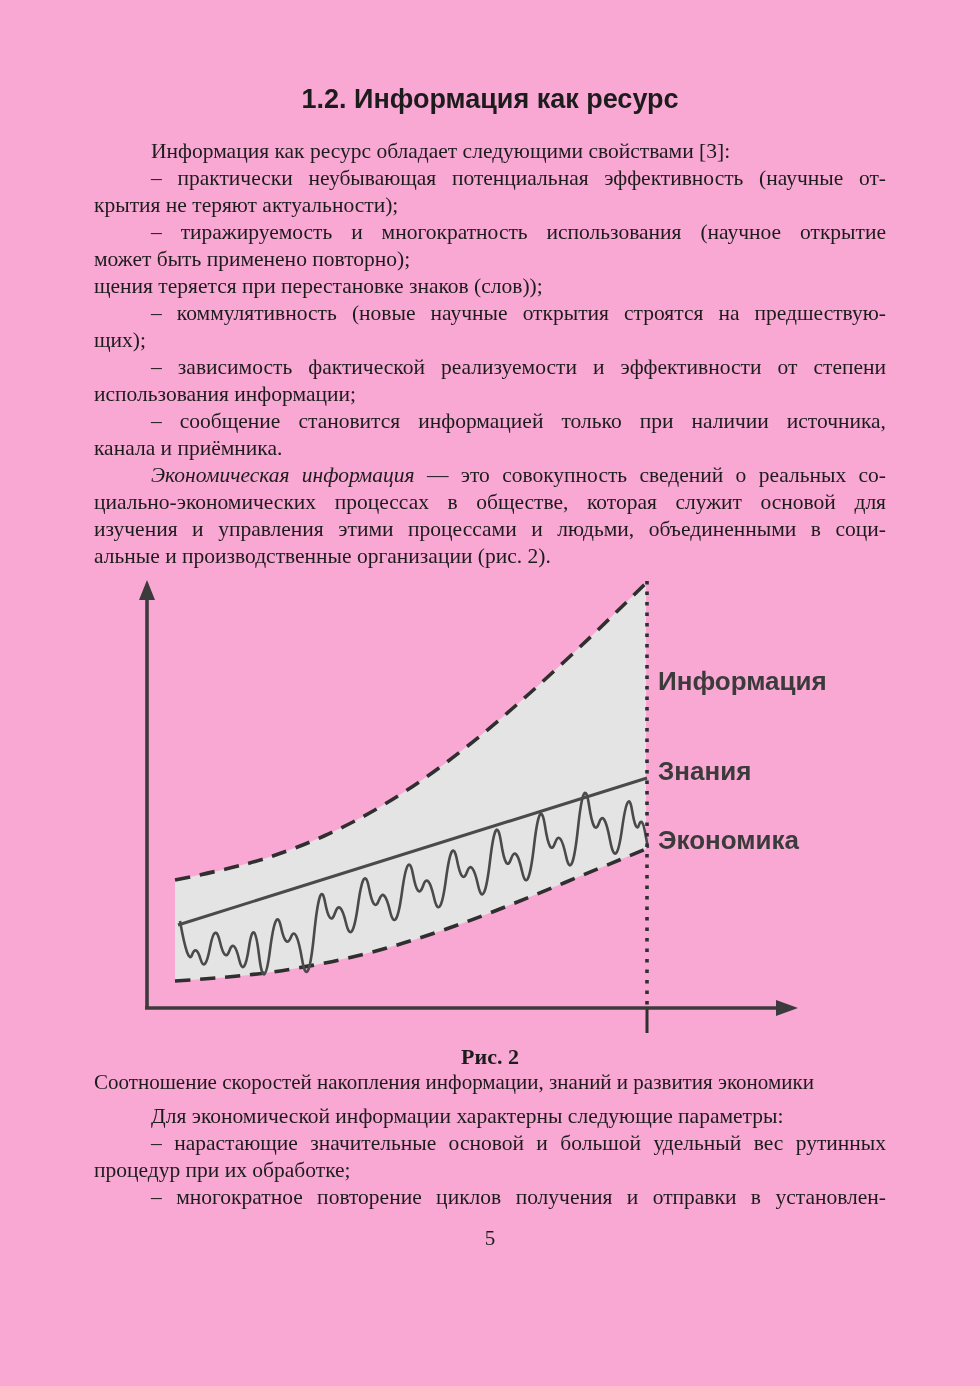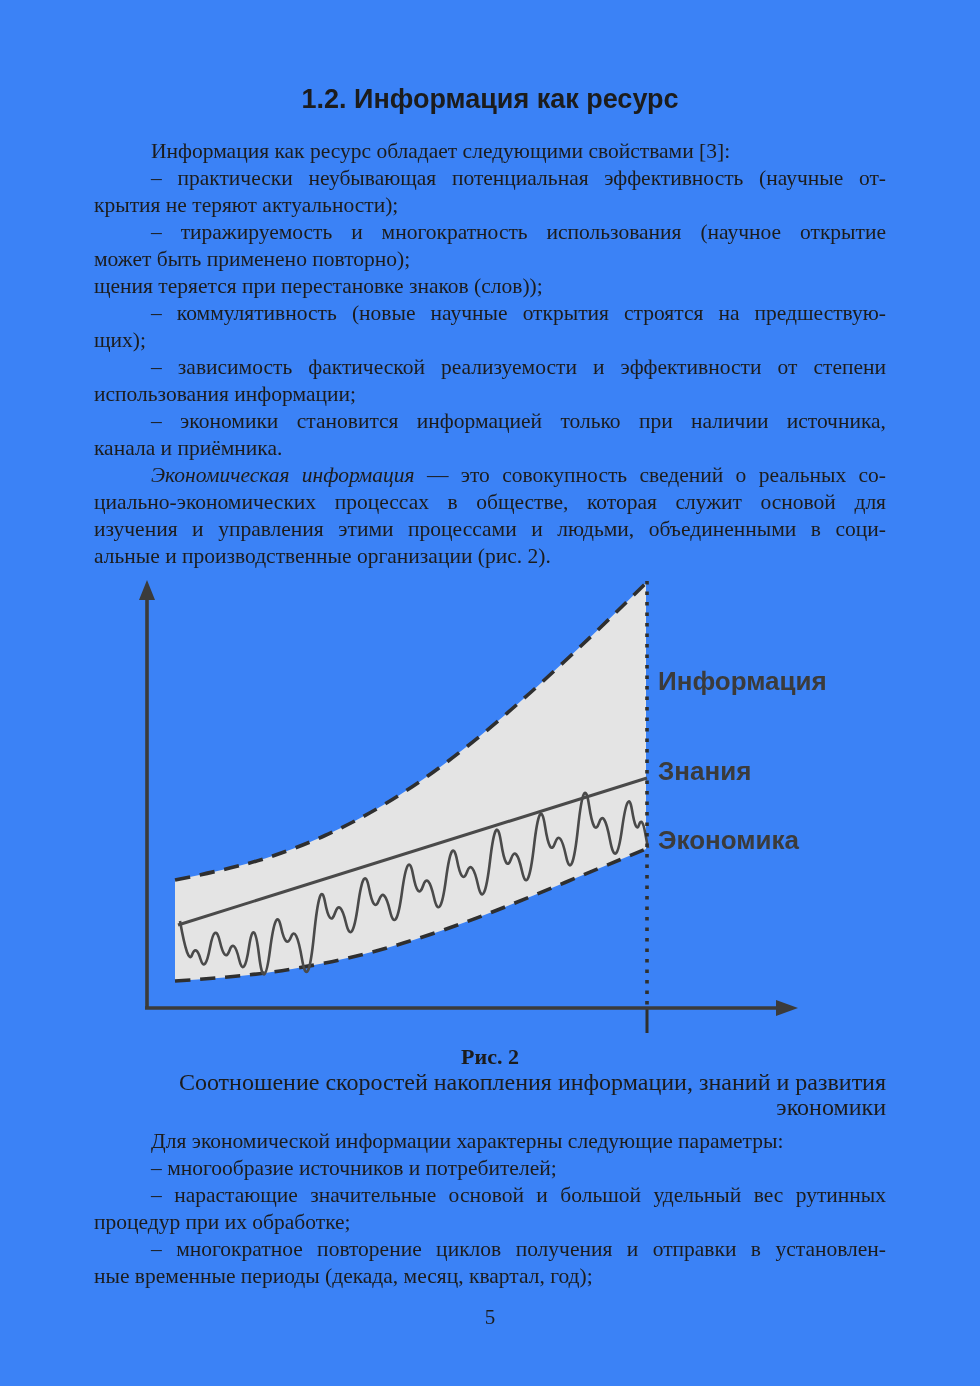--- a/index.html
+++ b/index.html
@@ -1,21 +1,21 @@
 <!DOCTYPE html>
 <html lang="ru"><head>
 <meta charset="utf-8">
 <style>
   html,body{margin:0;padding:0;background:#ffffff;}
   .page{
     position:relative;
     width:980px;height:1386px;
     box-sizing:border-box;
     padding:84px 94px 0 94px;
-    background:#3b82f6;
+    background:#f9a8d4;
     font-family:"Liberation Serif",serif;
     font-size:21.5px;
     line-height:27px;
     color:#1c1c1c;
     overflow:hidden;
   }
   .title{
     font-family:"Liberation Sans",sans-serif;
     font-weight:bold;
     font-size:27px;
@@ -26,21 +26,21 @@
   .para{margin:0;}
   .pline{min-height:27px;text-align:left;}
   .pline.just{text-align:justify;text-align-last:justify;}
   .pline.indent{text-indent:57px;}
   .figure{margin:6px 0 0 36px;}
   .figure svg{display:block;}
   .cap1{
     text-align:center;font-weight:bold;font-size:22px;line-height:25px;margin-top:6px;
   }
   .cap2{
-    text-align:right;font-size:24px;line-height:25px;margin-top:1px;margin-bottom:8px;
+    text-align:left;font-size:21px;line-height:25px;margin-top:1px;margin-bottom:8px;
   }
   .pagenum{text-align:center;margin-top:14px;font-size:21px;}
   .figlabel{
     font-family:"Liberation Sans",sans-serif;
     font-weight:bold;
     font-size:26px;
     fill:#3b3b3b;
   }
 </style>
 </head>
@@ -67,21 +67,21 @@
       </div>
       <div class="para">
         <div class="pline indent just">– коммулятивность (новые научные открытия строятся на предшествую-</div>
         <div class="pline">щих);</div>
       </div>
       <div class="para">
         <div class="pline indent just">– зависимость фактической реализуемости и эффективности от степени</div>
         <div class="pline">использования информации;</div>
       </div>
       <div class="para">
-        <div class="pline indent just">– экономики становится информацией только при наличии источника,</div>
+        <div class="pline indent just">– сообщение становится информацией только при наличии источника,</div>
         <div class="pline">канала и приёмника.</div>
       </div>
       <div class="para">
         <div class="pline indent just"><i>Экономическая информация</i> — это совокупность сведений о реальных со-</div>
         <div class="pline just">циально-экономических процессах в обществе, которая служит основой для</div>
         <div class="pline just">изучения и управления этими процессами и людьми, объединенными в соци-</div>
         <div class="pline">альные и производственные организации (рис. 2).</div>
       </div>
     </div>
 
@@ -112,26 +112,22 @@
   </div>
 
   <div class="cap1">Рис. 2</div>
   <div class="cap2">Соотношение скоростей накопления информации, знаний и развития экономики</div>
 
   <div>
       <div class="para">
         <div class="pline indent">Для экономической информации характерны следующие параметры:</div>
       </div>
       <div class="para">
-        <div class="pline indent">– многообразие источников и потребителей;</div>
-      </div>
-      <div class="para">
         <div class="pline indent just">– нарастающие значительные основой и большой удельный вес рутинных</div>
         <div class="pline">процедур при их обработке;</div>
       </div>
       <div class="para">
         <div class="pline indent just">– многократное повторение циклов получения и отправки в установлен-</div>
-        <div class="pline">ные временные периоды (декада, месяц, квартал, год);</div>
       </div>
     </div>
 
   <div class="pagenum">5</div>
 </div>
 
 </body></html>

